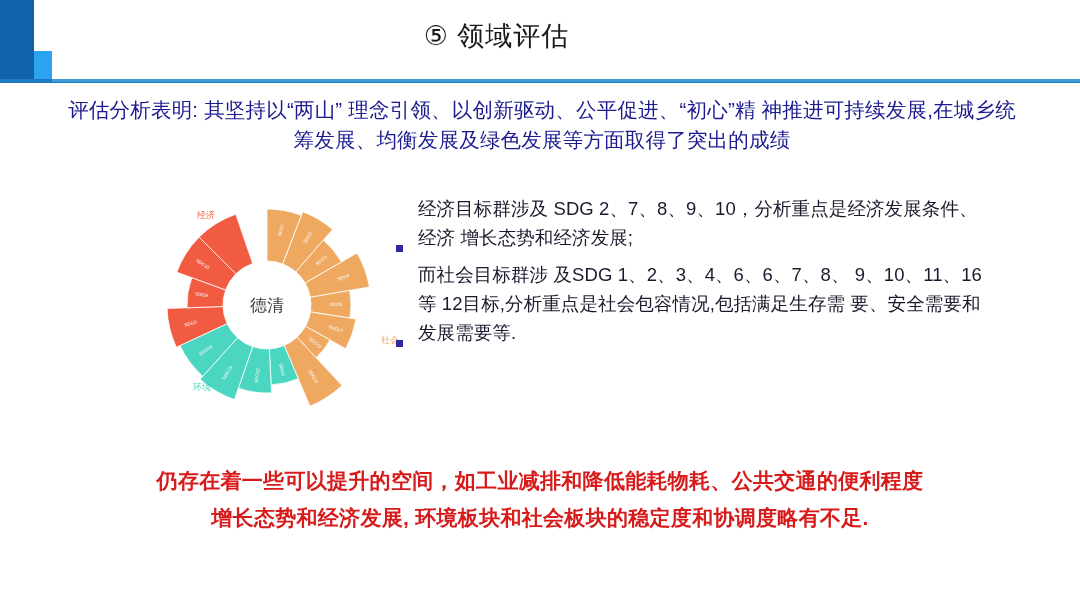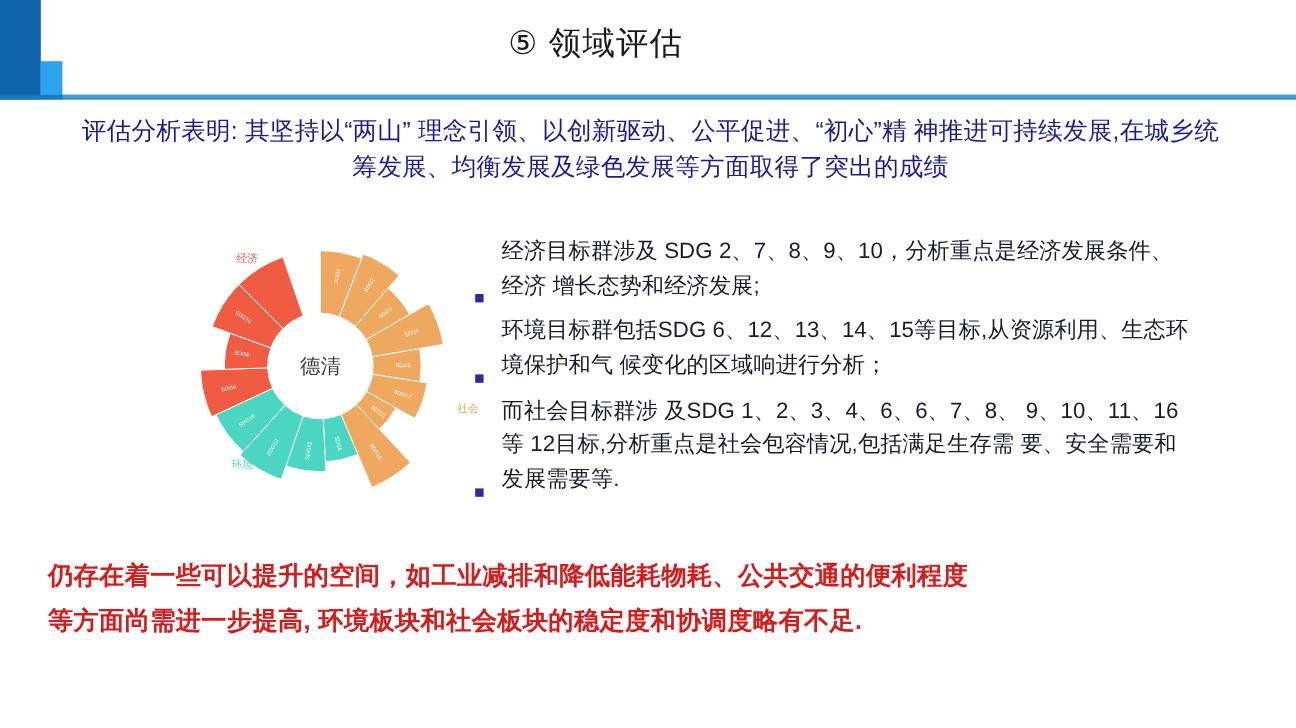--- a/index.html
+++ b/index.html
@@ -115,21 +115,21 @@
     line-height: 1.55;
     letter-spacing: 0.1px;
   }
 
   
   .conclusion {
     position: absolute;
     left: 40px;
     top: 462px;
     width: 1000px;
-    text-align: left;
+    text-align: center;
     font-size: 21px;
     font-weight: bold;
     color: #D71A1A;
     line-height: 1.78;
     letter-spacing: 0.3px;
   }
   .conclusion .line2 {
     display: block;
   }
 
@@ -204,24 +204,20 @@
     </svg>
 </div>
 
 <div class="bullets">
   <div class="bullet-row">
     <span class="bullet-marker"></span>
     <span class="bullet-text">经济目标群涉及 SDG 2、7、8、9、10，分析重点是经济发展条件、经济 增长态势和经济发展;</span>
   </div>
   <div class="bullet-row">
     <span class="bullet-marker"></span>
-    <span class="bullet-text">环境目标群包括SDG 6、12、13、14、15等目标,从资源利用、生态环境保护和气 候变化的区域响进行分析；</span>
-  </div>
-  <div class="bullet-row">
-    <span class="bullet-marker"></span>
     <span class="bullet-text">而社会目标群涉 及SDG 1、2、3、4、6、6、7、8、 9、10、11、16 等 12目标,分析重点是社会包容情况,包括满足生存需 要、安全需要和发展需要等.</span>
   </div>
 </div>
 
 <div class="conclusion">
   <span>仍存在着一些可以提升的空间，如工业减排和降低能耗物耗、公共交通的便利程度</span>
-  <span class="line2">等方面尚需进一步提高, 环境板块和社会板块的稳定度和协调度略有不足.</span>
+  <span class="line2">增长态势和经济发展, 环境板块和社会板块的稳定度和协调度略有不足.</span>
 </div>
 
 </body></html>

